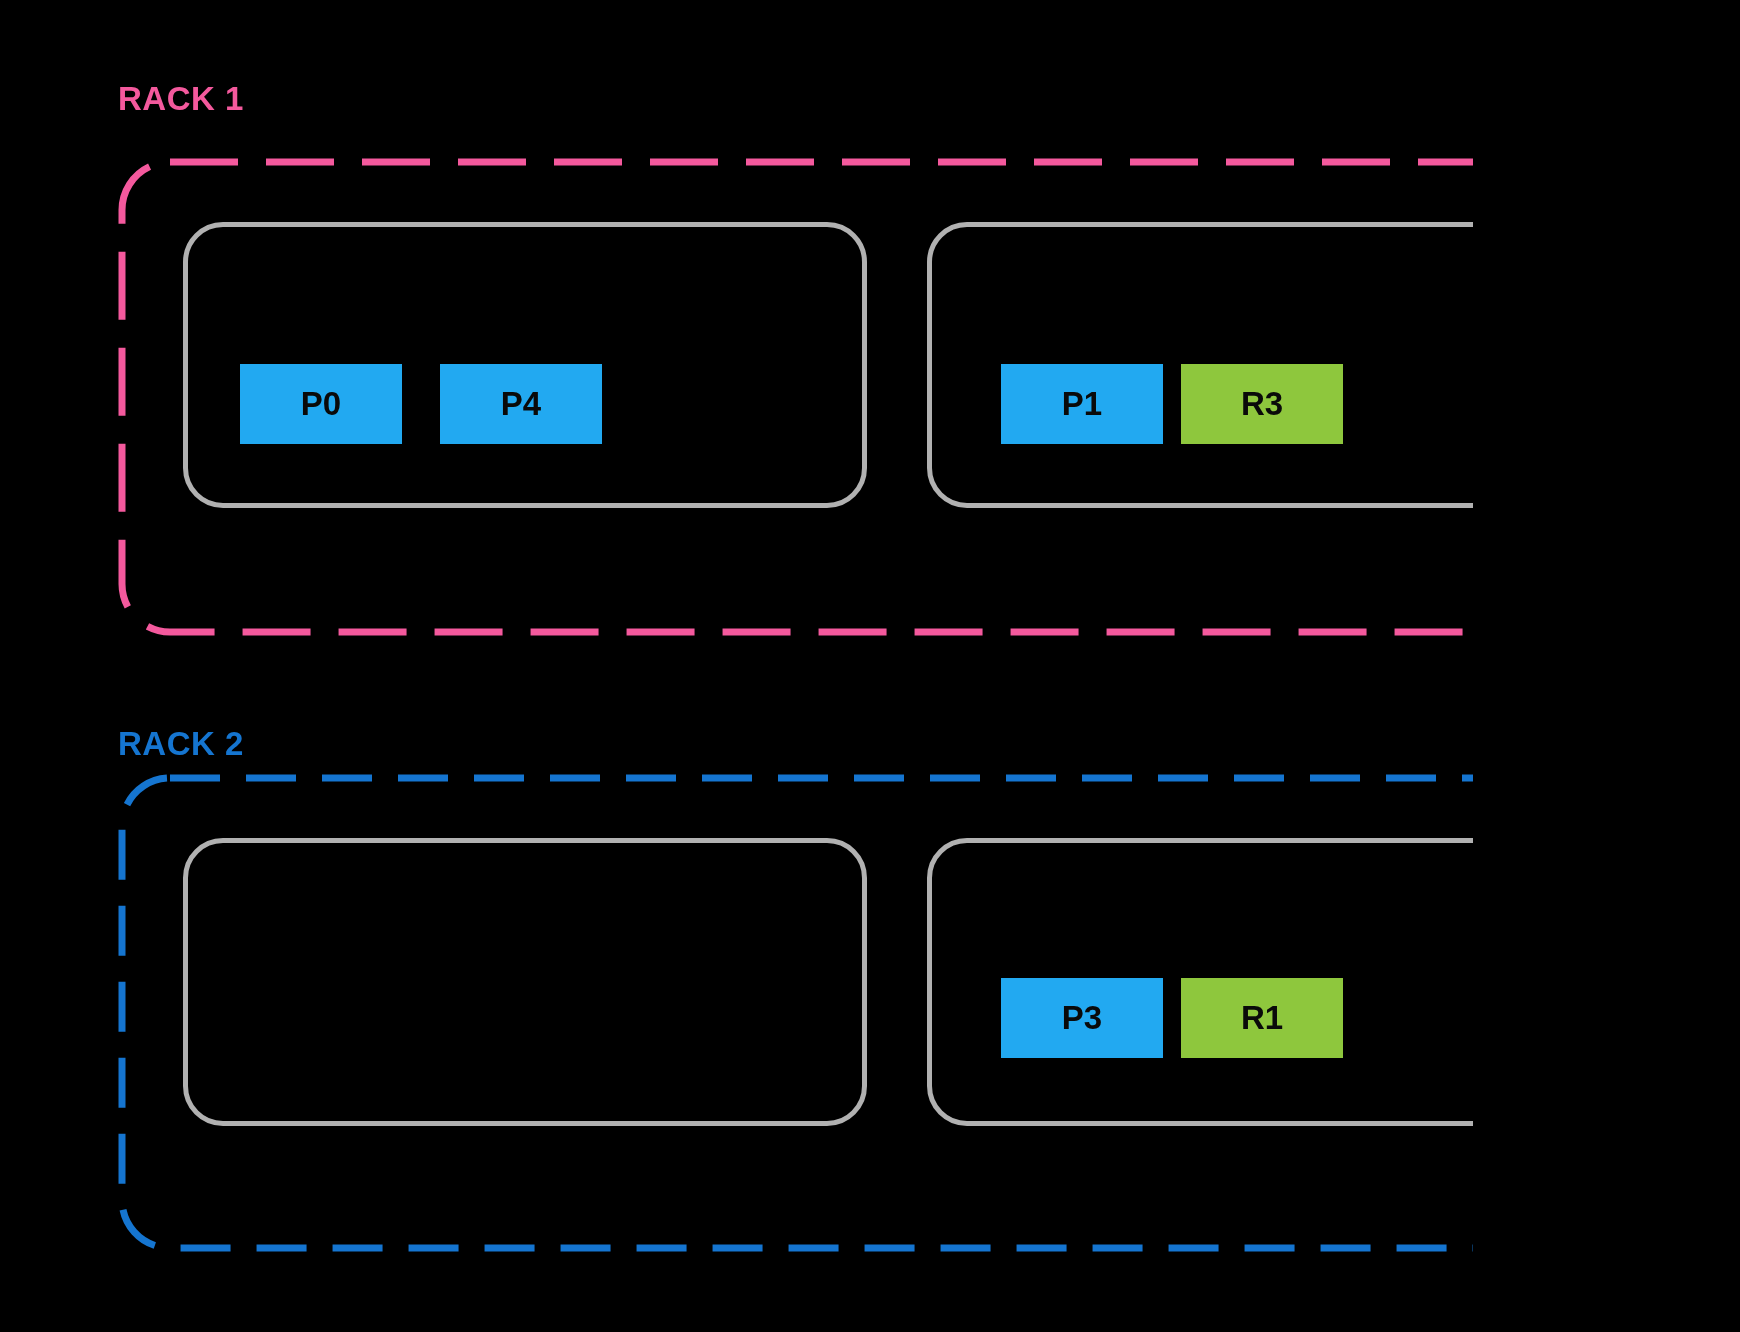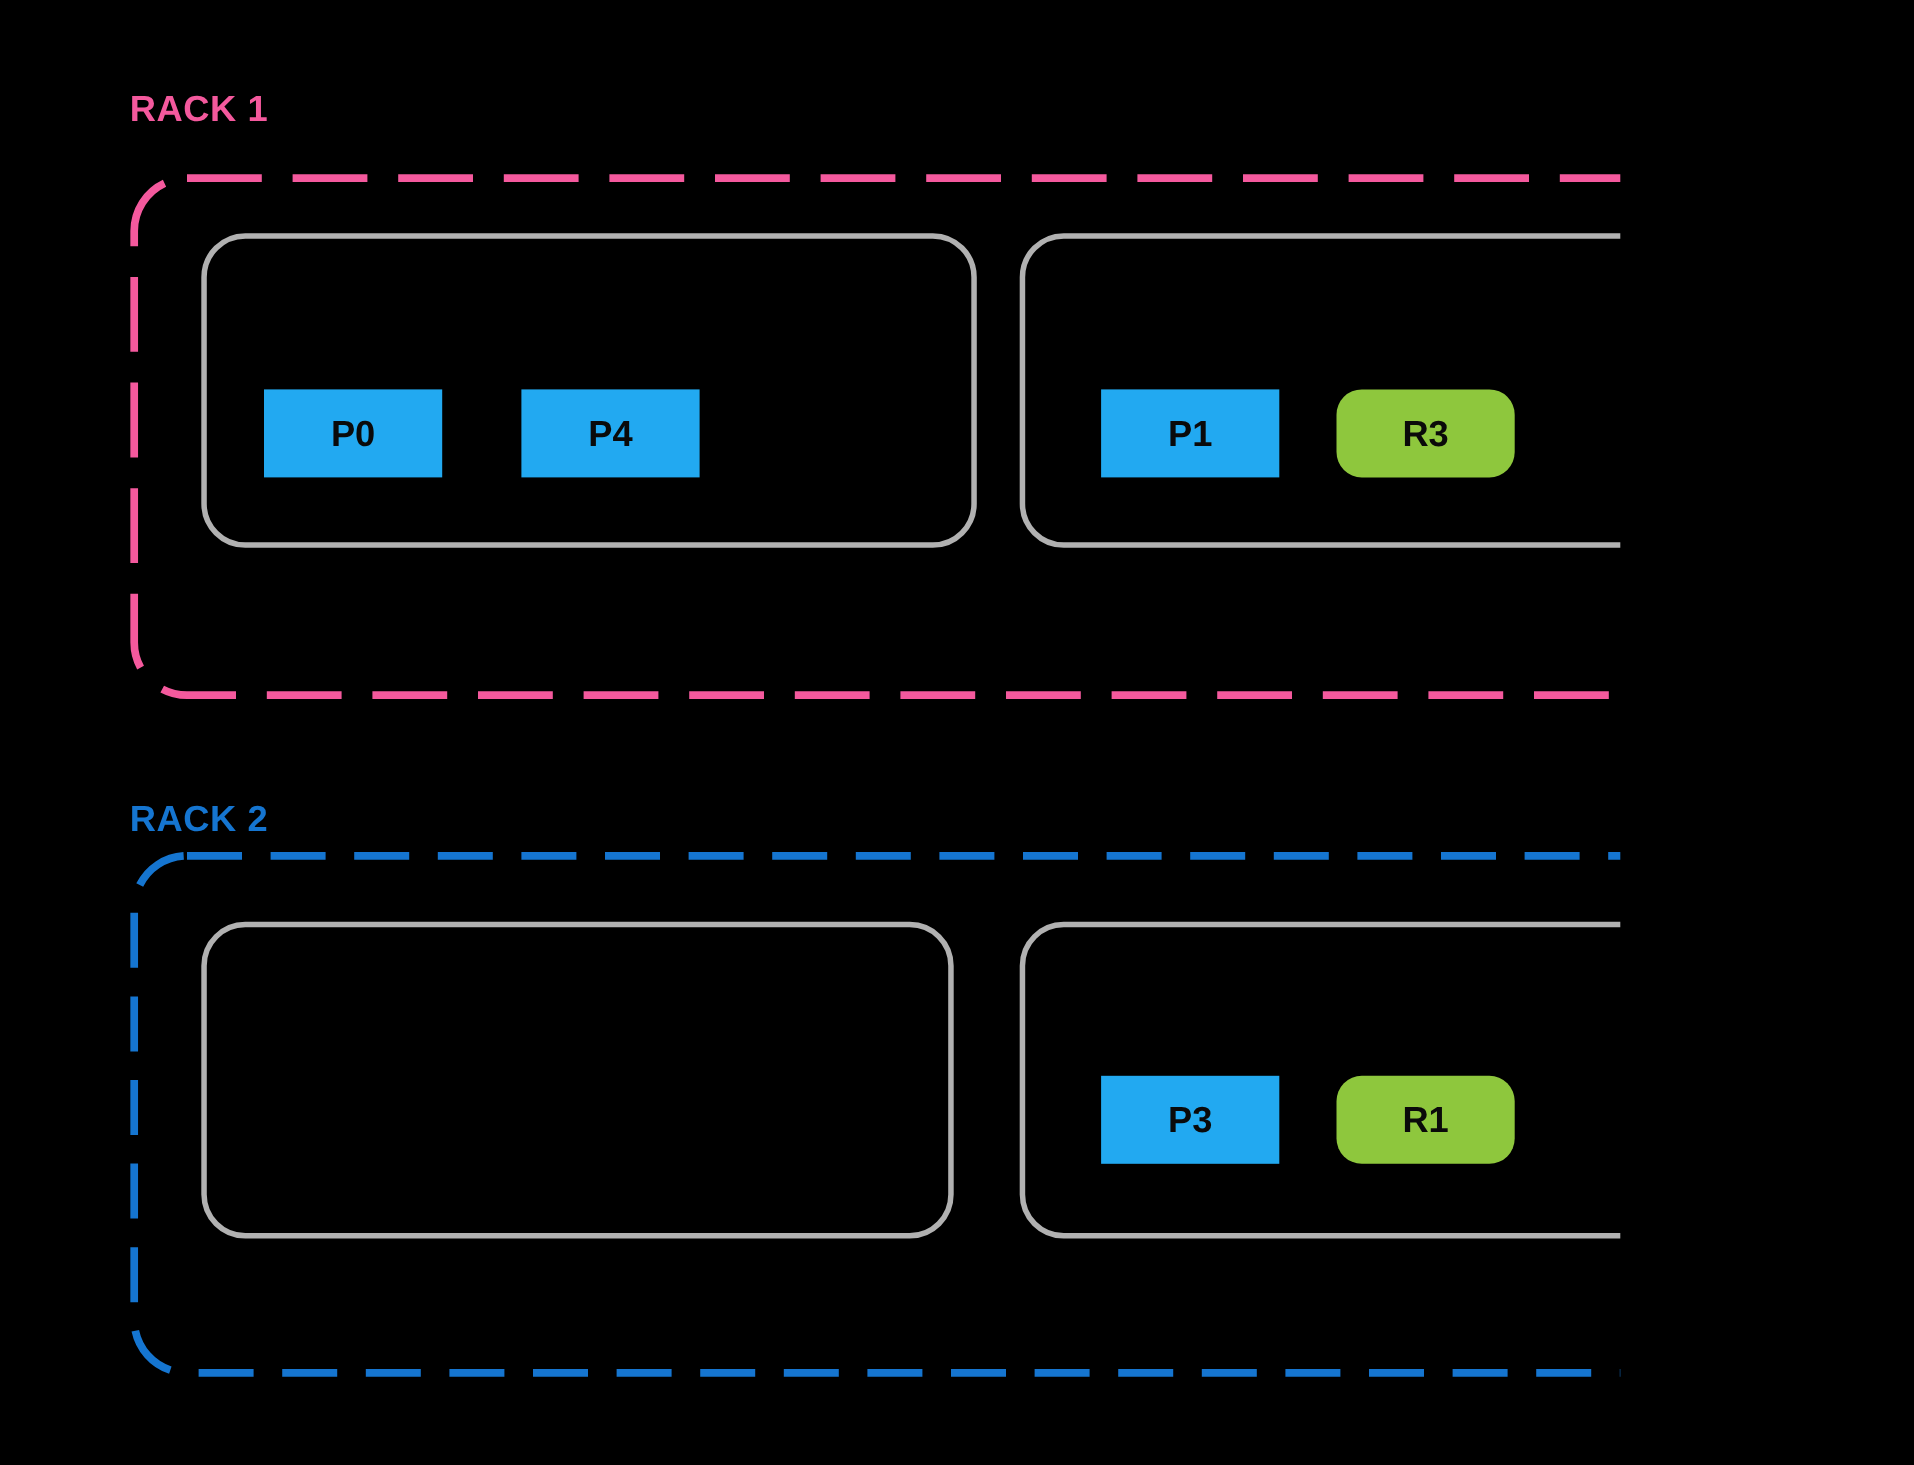--- a/index.html
+++ b/index.html
@@ -38,44 +38,44 @@
 
   .node-box {
     position: absolute;
     height: 276px;
     border: 5px solid var(--node-border, #b1b1b1);
     border-radius: 40px;
     background: transparent;
   }
   .node-box--left  { left: 183px; width: 674px; }
   .node-box--right { left: 927px; width: 671px; }
-  .row1 .node-box  { top: 212px; padding-left: 21px; }
+  .row1 .node-box  { top: 222px; }
   .row2 .node-box  { top: 838px; height: 278px; }
 
   .slot {
     position: absolute;
     width: 162px;
     height: 80px;
     top: 137px;
     display: flex;
     align-items: center;
     justify-content: center;
     font-size: 33px;
     font-weight: 700;
     color: var(--slot-text, #0a0a0a);
   }
   .row2 .slot { top: 135px; }
   .slot--blue  { background: var(--slot-blue,  #22a9f1); }
   .slot--green { background: var(--slot-green, #8ec73d); }
 
   .slot--a { left: 52px;  }
-  .slot--b { left: 252px; margin-left: 34px; }
+  .slot--b { left: 252px; }
   .slot--c { left: 451px; }
   .node-box--right .slot--a { left: 49px; margin-left: 20px;  }
-  .node-box--right .slot--b { left: 249px; border-radius: 23px; }
+  .node-box--right .slot--b { left: 249px; }
 </style>
 </head>
 <body>
 
 <div class="stage">
 
   <div class="rack row1">
     <div class="rack-label rack-label--r1">RACK 1</div>
 
     <svg class="rack-border rack-border--r1" width="1544" height="478" viewBox="0 0 1544 478">

